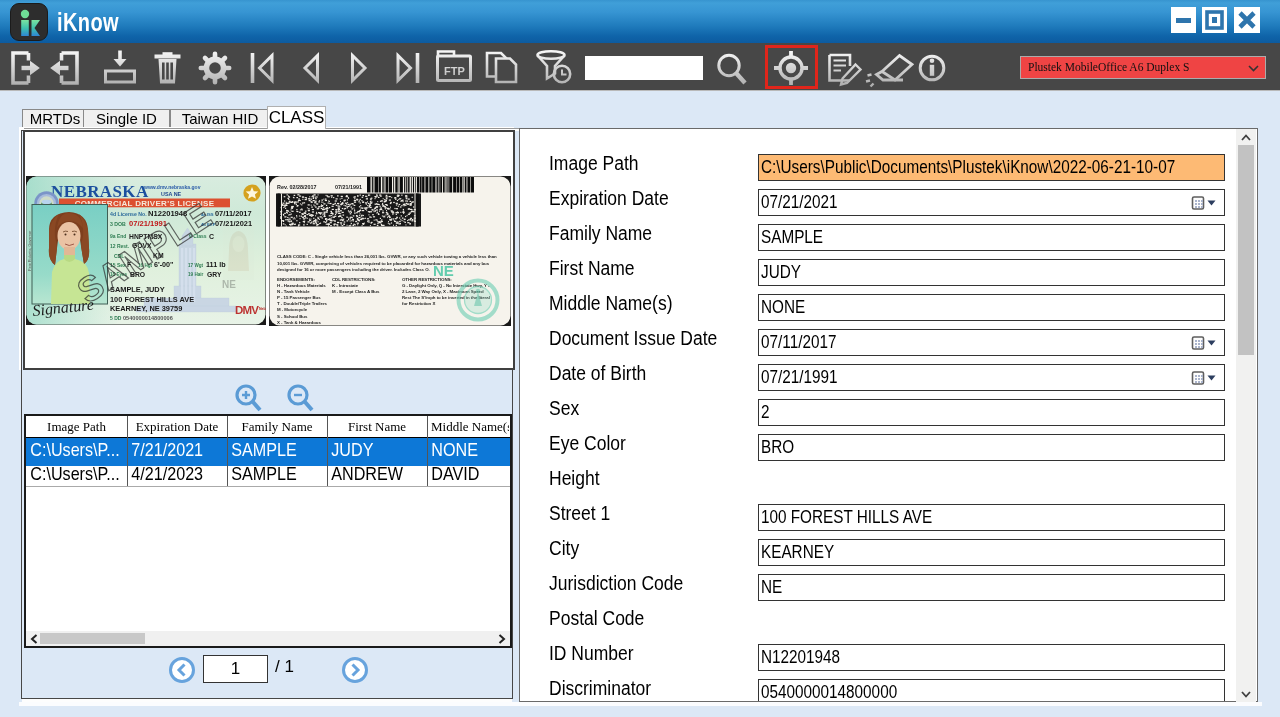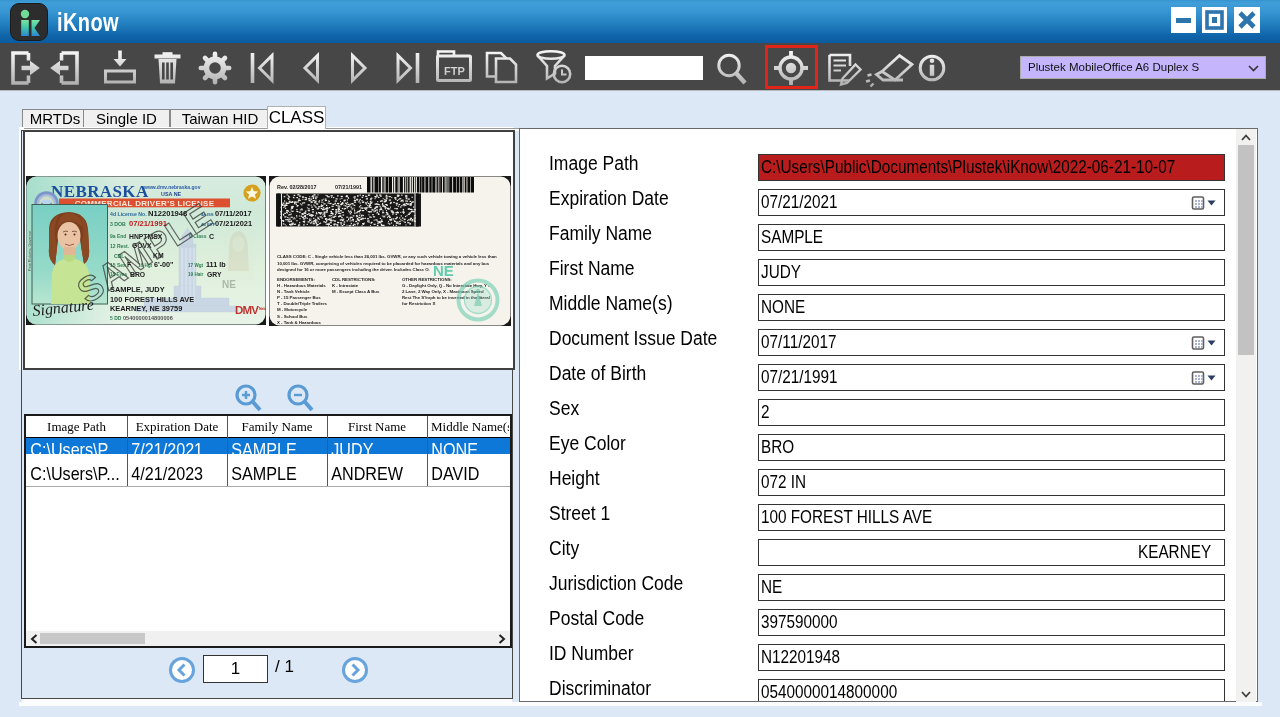--- a/index.html
+++ b/index.html
@@ -10,37 +10,37 @@
   
   #titlebar { left:0; top:0; width:1280px; height:43px;
     background:linear-gradient(to bottom,#3794cf 0px,#409fd8 3px,#3795d3 12px,#1f7bbc 26px,#0f64a9 36px,#0c5ba0 43px); }
   #logo { left:10px; top:3px; width:38px; height:38px; background:#2d2d2d; border-radius:9px; border:1px solid #1b1b1b; }
   #brand { left:57px; top:10px; color:#fff; font-size:25px; font-weight:bold; letter-spacing:0.5px; line-height:1; transform:scaleX(0.8); transform-origin:left top; }
 
   
   #toolbar { left:0; top:43px; width:1280px; height:48px; background:#474747; border-bottom:1px solid #b9b9b9; }
   #searchbox { left:585px; top:56px; width:118px; height:24px; background:#fff; }
   #redbox { left:765px; top:45px; width:53px; height:44px; border:3px solid #e0251b; }
-  #combo { left:1020px; top:56px; width:246px; height:23px; background:#c4b5fd; border:1px solid #ababab;
-    font-family:Liberation Sans, sans-serif; font-size:11.5px; letter-spacing:0; color:#111;
+  #combo { left:1020px; top:56px; width:246px; height:23px; background:#ef4444; border:1px solid #ababab;
+    font-family:Liberation Serif, serif; font-size:11.5px; letter-spacing:0; color:#111;
     line-height:21px; padding-left:7px; white-space:nowrap; }
 
   
   .tab { top:109px; height:19px; background:#f0f0f0; border:1px solid #898989; border-bottom:none;
     font-size:15px; color:#000; text-align:center; line-height:18px; }
   #tab-usdl { top:106px; height:23px; background:#fff; font-size:17px; line-height:22px; border-color:#b0b0b0; z-index:3; }
 
   
   #leftgroup { left:21px; top:130px; width:492px; height:569px; border:1px solid #474747; background:#dce8f6; }
   #imgbox { left:23px; top:130px; width:492px; height:240px; background:#fff; border:2px solid #404040; }
   #tablebox { left:24px; top:414px; width:488px; height:234px; background:#fff; border:2px solid #1a1a1a; }
 
   
   .th { font-family:"Liberation Serif", serif; font-size:13px; color:#000; position:absolute; top:0; height:21px; line-height:22px; text-align:center; }
-  .row { position:absolute; left:0; width:484px; height:16px; }
+  .row { position:absolute; left:0; width:484px; height:28px; }
   .cell { position:absolute; top:0; height:24px; line-height:24px; padding-left:5px; overflow:hidden; white-space:nowrap; font-size:19px; transform:scaleX(0.85); transform-origin:left center; }
 
   
   #pageinput { left:203px; top:655px; width:65px; height:28px; background:#fff; border:1px solid #333;
     font-size:17px; text-align:center; line-height:26px; }
 
   
   #rightpanel { left:519px; top:128px; width:739px; height:574px; background:#fff; border:1px solid #6a6a6a; overflow:hidden; }
   .flabel { position:absolute; left:29px; font-size:20px; color:#000; transform:scaleX(0.875); transform-origin:left top; white-space:nowrap; }
   .finput { position:absolute; left:238px; width:467px; height:27px; border:1px solid #333; background:#fff;
@@ -1153,21 +1153,21 @@
         <path d="M1.5 1 L6 5 L1.5 9" fill="none" stroke="#222" stroke-width="2"></path>
       </svg>
   </div>
 </div>
 
 <div class="abs" id="pageinput">1</div>
 <div class="abs" style="left:275px; top:657px; font-size:17px;">/ 1</div>
 
 <div class="abs" id="rightpanel">
   <div class="flabel" style="top:23px;">Image Path</div>
-  <div class="finput" style="top:25px; background:#b91c1c;"><span class="v">C:\Users\Public\Documents\Plustek\iKnow\2022-06-21-10-07</span></div>
+  <div class="finput" style="top:25px; background:#fdba74;"><span class="v">C:\Users\Public\Documents\Plustek\iKnow\2022-06-21-10-07</span></div>
   <div class="flabel" style="top:58px;">Expiration Date</div>
   <div class="finput date" style="top:60px;"><span class="v">07/21/2021</span><svg class="dateico" width="26" height="14" viewBox="0 0 26 14">
         <rect x="1.5" y="1" width="11" height="12" rx="1.5" fill="#fdfdfd" stroke="#5e5e5e" stroke-width="1.6"></rect>
         <g fill="#aab4cc">
           <rect x="4" y="4" width="2" height="2"></rect>
           <rect x="7" y="4" width="2" height="2"></rect>
           <rect x="10" y="4" width="2" height="2"></rect>
           <rect x="4" y="7" width="2" height="2"></rect>
           <rect x="7" y="7" width="2" height="2"></rect>
           <rect x="10" y="7" width="2" height="2"></rect>
@@ -1213,29 +1213,27 @@
           <rect x="7" y="10" width="2" height="2"></rect>
           <rect x="10" y="10" width="2" height="2"></rect>
         </g>
         <path d="M16.5 4.5 L24.5 4.5 L20.5 9.5 Z" fill="#2c3e5f"></path>
       </svg></div>
   <div class="flabel" style="top:268px;">Sex</div>
   <div class="finput" style="top:270px;"><span class="v">2</span></div>
   <div class="flabel" style="top:303px;">Eye Color</div>
   <div class="finput" style="top:305px;"><span class="v">BRO</span></div>
   <div class="flabel" style="top:338px;">Height</div>
-  <div class="finput" style="top:340px;"><span class="v">072 IN</span></div>
   <div class="flabel" style="top:373px;">Street 1</div>
   <div class="finput" style="top:375px;"><span class="v">100 FOREST HILLS AVE</span></div>
   <div class="flabel" style="top:408px;">City</div>
-  <div class="finput" style="top:410px;text-align:right;"><span class="v">KEARNEY</span></div>
+  <div class="finput" style="top:410px;"><span class="v">KEARNEY</span></div>
   <div class="flabel" style="top:443px;">Jurisdiction Code</div>
   <div class="finput" style="top:445px;"><span class="v">NE</span></div>
   <div class="flabel" style="top:478px;">Postal Code</div>
-  <div class="finput" style="top:480px;"><span class="v">397590000</span></div>
   <div class="flabel" style="top:513px;">ID Number</div>
   <div class="finput" style="top:515px;"><span class="v">N12201948</span></div>
   <div class="flabel" style="top:548px;">Discriminator</div>
   <div class="finput" style="top:550px;text-decoration:underline;"><span class="v">0540000014800000</span></div>
 </div>
 <div class="abs" id="scrollr"></div>
 <div class="abs" id="scrthumb"></div>
 <svg class="abs" style="left:1236px; top:130px;" width="20" height="572" viewBox="0 0 20 572">
   <path d="M6 10 L10 5.5 L14 10" fill="none" stroke="#404040" stroke-width="1.8"></path>
   <path d="M6 562 L10 566.5 L14 562" fill="none" stroke="#404040" stroke-width="1.8"></path>

